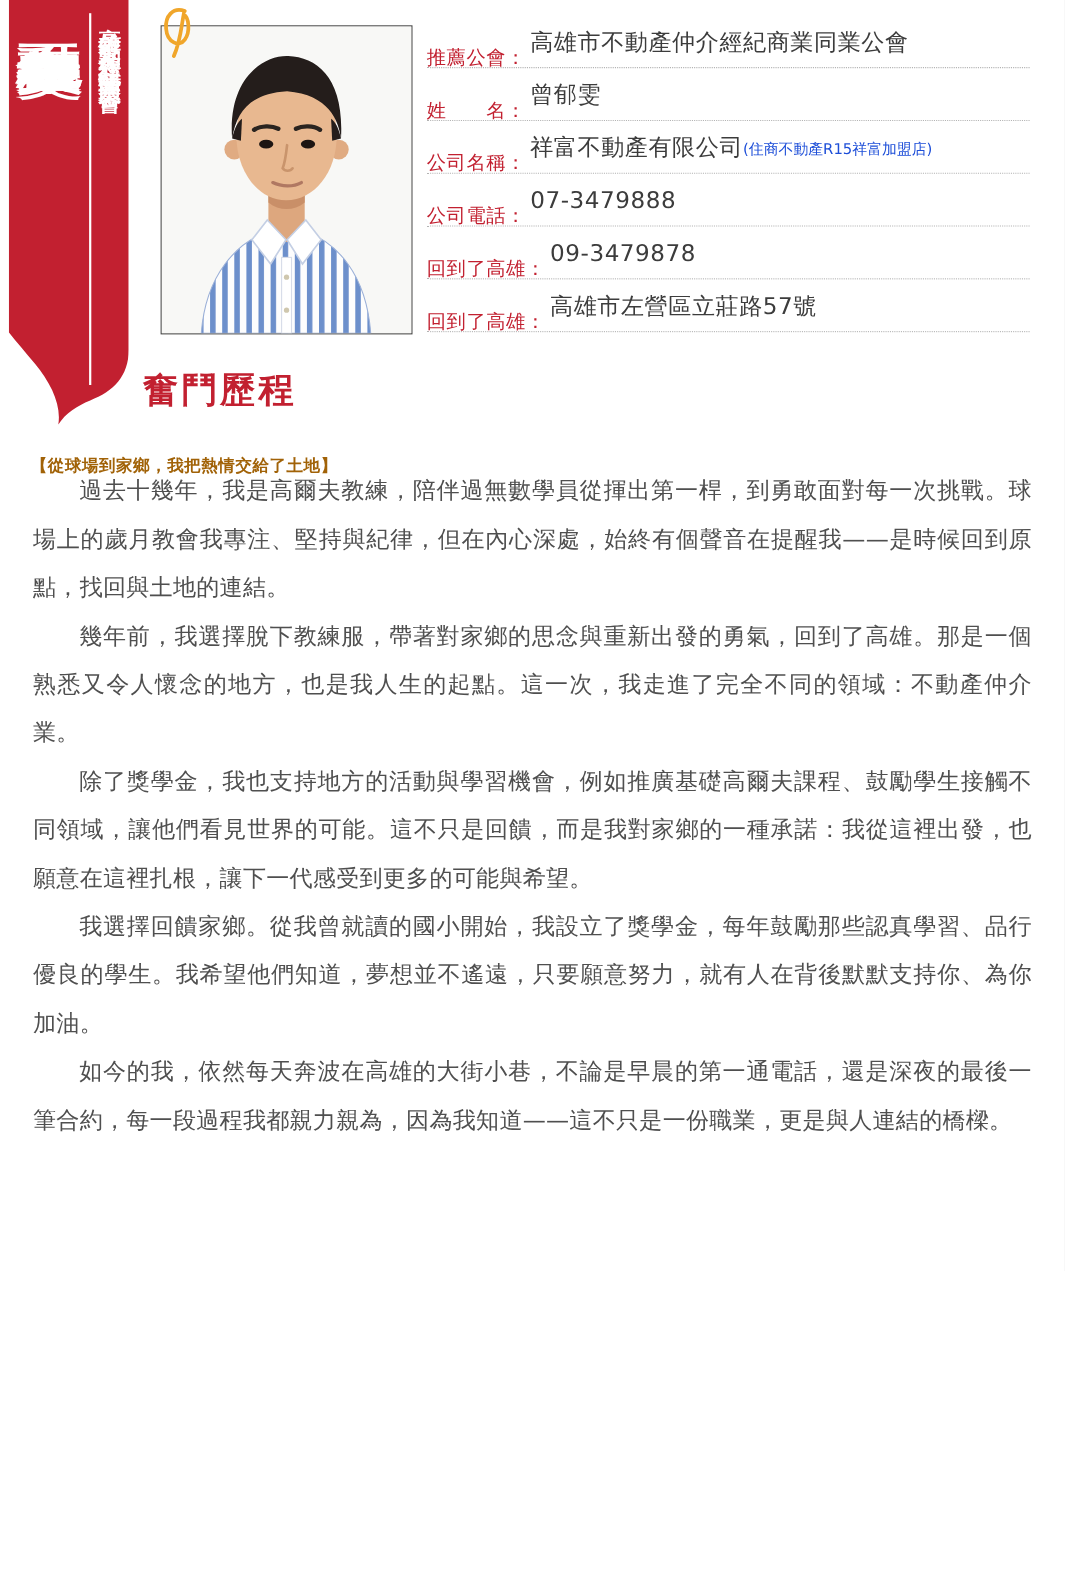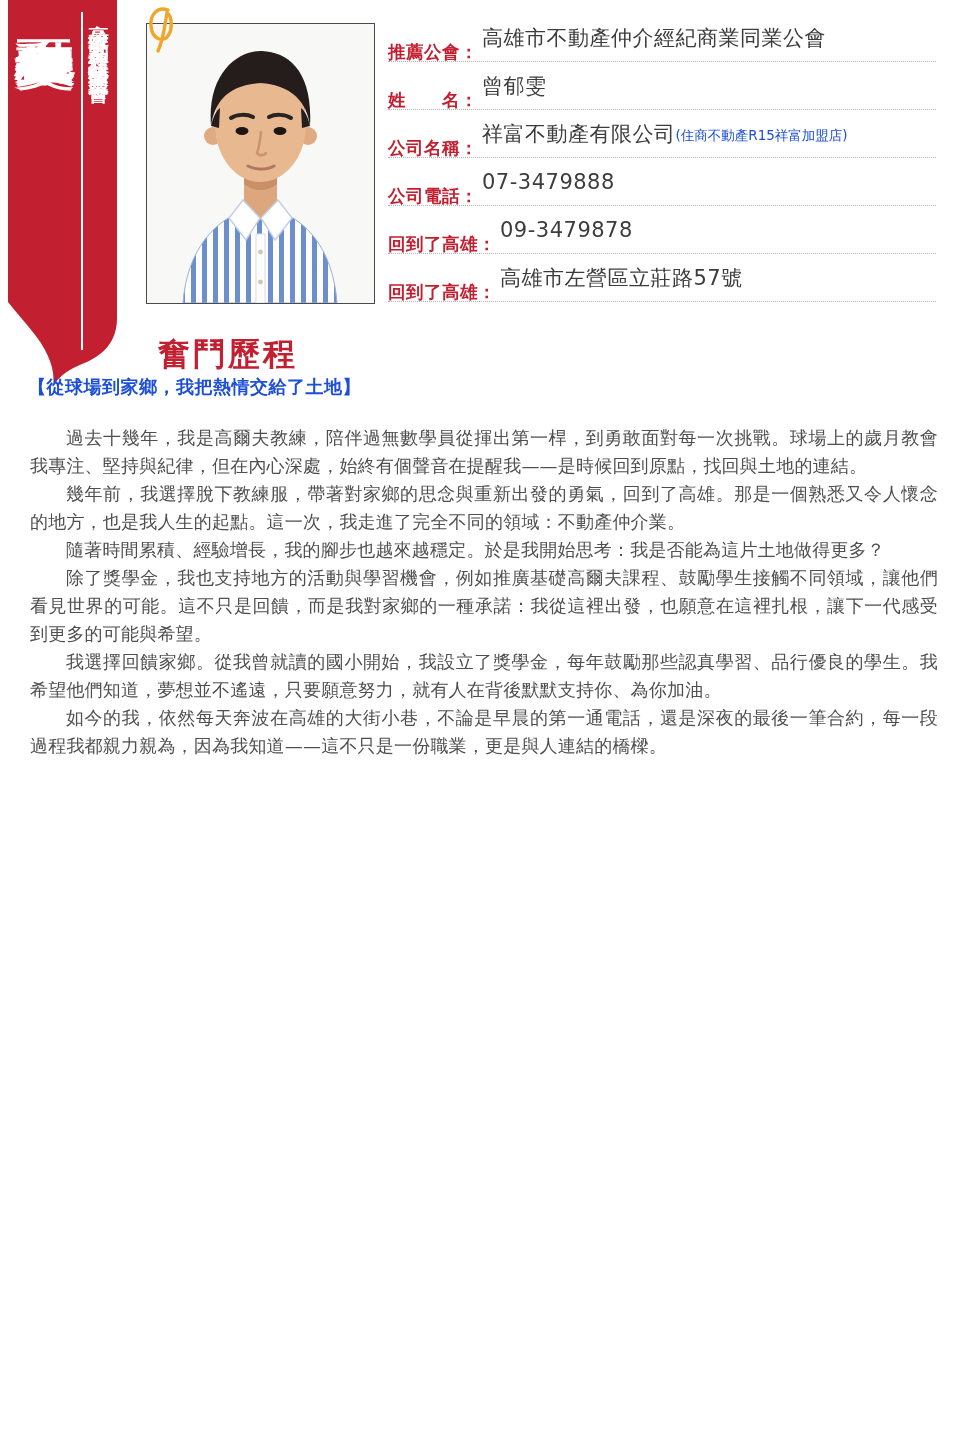--- a/index.html
+++ b/index.html
@@ -37,38 +37,38 @@
   }
   .g-swirl { position:absolute; left:147px; top:5px; width:30px; height:50px; z-index:3; }
 
   
   .profile { position:absolute; left:388px; top:14px; width:548px; }
   .profile-row {
     height:47px; display:flex; align-items:center;
     border-bottom:1.5px dotted #b3b3b3;
   }
   .row-label {
-    flex:0 0 auto; font-size:17.5px; font-weight:bold; color:#c22030;
+    flex:0 0 auto; font-size:17.5px; font-weight:normal; color:#c22030;
     white-space:pre; letter-spacing:0.5px;margin-top:29px;
   }
   .row-value { font-size:21px; color:#3c3c3c; margin-left:4px; white-space:nowrap; letter-spacing:0.5px; }
   .row-note  { font-size:13.5px; color:#1d4ed8; white-space:nowrap; align-self:center; margin-top:4px; }
 
   
   .story-title {
-    position:absolute; left:158px; top:333px;
+    position:absolute; left:130px; top:333px;
     font-size:32px; font-weight:bold; color:#c22030; letter-spacing:3px;
   }
   .story-subtitle {
-    position:absolute; left:28px; top:375px;
-    font-size:18px; font-weight:bold; color:#1d4ed8; letter-spacing:0.5px;
+    position:absolute; left:28px; top:414px;
+    font-size:15px; font-weight:bold; color:#a16207; letter-spacing:0.5px;
   }
   .story-body { position:absolute; left:30px; top:424px; width:908px; }
   .story-body p {
-    margin:0; font-size:18px; line-height:28px; color:#4f4f4f;
+    margin:0; font-size:21px; line-height:44px; color:#4f4f4f;
     text-align:justify; text-indent:2em; letter-spacing:0.2px;
   }
 </style>
 </head>
 <body>
 
 <div class="page">
 
   <div class="ribbon">
     <svg width="109" height="400" viewBox="0 0 109 400">
@@ -158,19 +158,18 @@
       <span class="row-note"></span>
     </div>
   </div>
 
   <div class="story-title">奮鬥歷程</div>
   <div class="story-subtitle">【從球場到家鄉，我把熱情交給了土地】</div>
 
   <div class="story-body">
     <p>過去十幾年，我是高爾夫教練，陪伴過無數學員從揮出第一桿，到勇敢面對每一次挑戰。球場上的歲月教會我專注、堅持與紀律，但在內心深處，始終有個聲音在提醒我——是時候回到原點，找回與土地的連結。</p>
     <p>幾年前，我選擇脫下教練服，帶著對家鄉的思念與重新出發的勇氣，回到了高雄。那是一個熟悉又令人懷念的地方，也是我人生的起點。這一次，我走進了完全不同的領域：不動產仲介業。</p>
-    <p>隨著時間累積、經驗增長，我的腳步也越來越穩定。於是我開始思考：我是否能為這片土地做得更多？</p>
     <p>除了獎學金，我也支持地方的活動與學習機會，例如推廣基礎高爾夫課程、鼓勵學生接觸不同領域，讓他們看見世界的可能。這不只是回饋，而是我對家鄉的一種承諾：我從這裡出發，也願意在這裡扎根，讓下一代感受到更多的可能與希望。</p>
     <p>我選擇回饋家鄉。從我曾就讀的國小開始，我設立了獎學金，每年鼓勵那些認真學習、品行優良的學生。我希望他們知道，夢想並不遙遠，只要願意努力，就有人在背後默默支持你、為你加油。</p>
     <p>如今的我，依然每天奔波在高雄的大街小巷，不論是早晨的第一通電話，還是深夜的最後一筆合約，每一段過程我都親力親為，因為我知道——這不只是一份職業，更是與人連結的橋樑。</p>
   </div>
 
 </div>
 
 </body></html>

